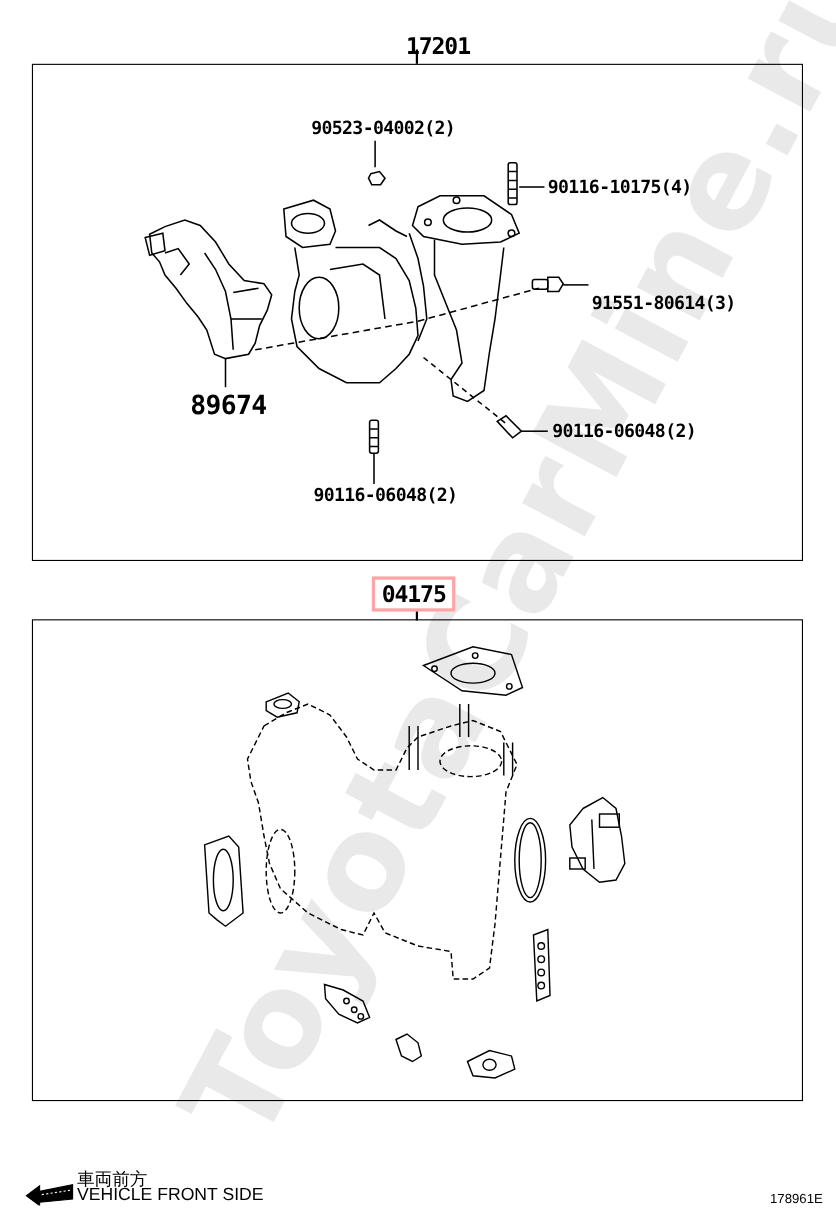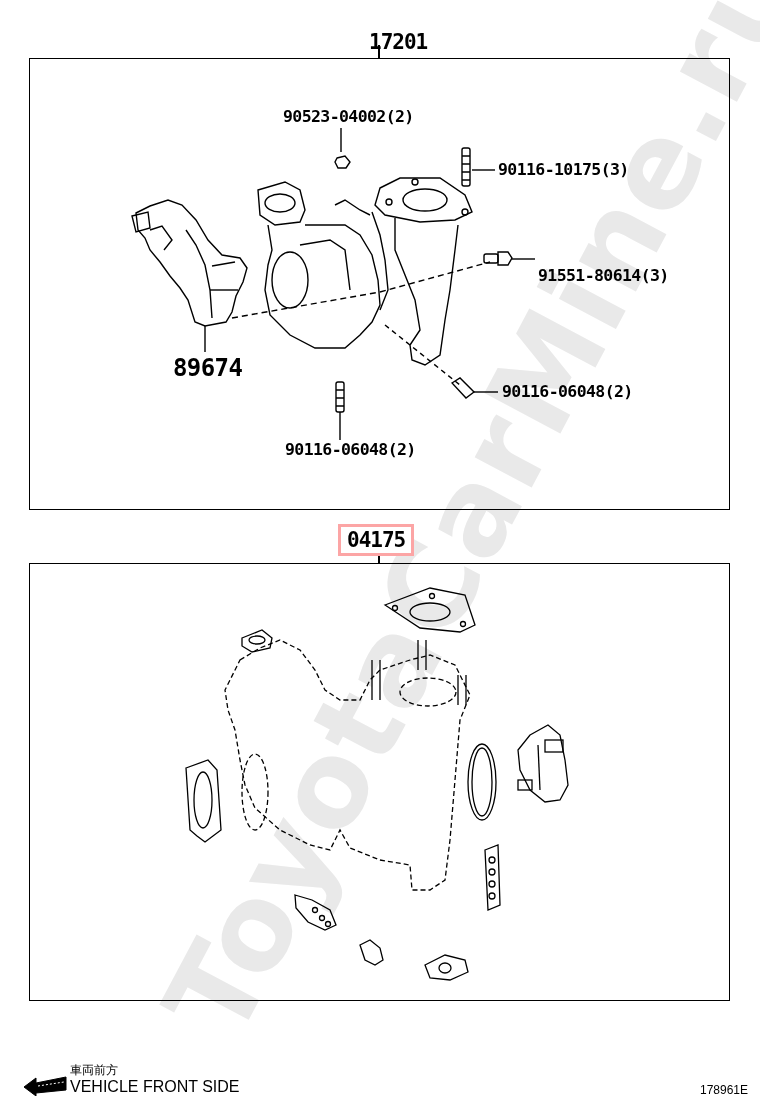--- a/index.html
+++ b/index.html
@@ -5,21 +5,21 @@
   html, body { margin:0; padding:0; background:#ffffff; }
   body { width:760px; height:1112px; position:relative; overflow:hidden; font-family:"DejaVu Sans Mono","Liberation Mono",monospace; color:#000; }
   .watermark { position:absolute; left:-40px; top:560px; width:900px; transform:rotate(-62deg); transform-origin:50% 50%;
     font-family:"DejaVu Sans","Liberation Sans",sans-serif; font-size:118px; font-weight:bold; color:#e9e9e9; white-space:nowrap; pointer-events:none; z-index:0; letter-spacing:2px; }
   .box { position:absolute; border:1.5px solid #000; background:transparent; z-index:1; }
   .group-title { position:absolute; font-family:"DejaVu Sans Mono","Liberation Mono",monospace; font-weight:bold; font-size:21px; letter-spacing:-1px; z-index:2; }
   .group-title.highlight { border:3px solid #fca5a5; padding:1px 6px; background:#fff; }
   .leader { position:absolute; background:#000; z-index:2; }
   .callout { position:absolute; font-family:"DejaVu Sans Mono","Liberation Mono",monospace; font-weight:bold; font-size:16.5px; letter-spacing:-0.6px; z-index:3; white-space:nowrap;text-align:center; }
   svg.drawing { position:absolute; z-index:2; overflow:visible; }
-  .footer-jp { position:absolute; left:70px; top:1062px; font-family:"DejaVu Sans","Liberation Sans",sans-serif; font-size:12px; z-index:3; }
+  .footer-jp { position:absolute; left:70px; top:1062px; font-family:"DejaVu Sans","Liberation Sans",sans-serif; font-size:16px; z-index:3; }
   .footer-en { position:absolute; left:70px; top:1078px; font-family:"Liberation Sans","DejaVu Sans",sans-serif; font-size:16px; z-index:3; }
   .fig-id { position:absolute; right:12px; top:1083px; font-family:"Liberation Sans","DejaVu Sans",sans-serif; font-size:12px; z-index:3; }
 </style>
 </head>
 <body>
 
 <div class="watermark">ToyotaCarMine.ru</div>
 
 <div class="group-title" style="left:349px; top:30px;margin-left:20px;">17201</div>
 <div class="leader" style="left:378px; top:45px; width:1.5px; height:13px;"></div>
@@ -84,21 +84,21 @@
 
   <path d="M341 128 L341 152"></path>
   <path d="M472 170 L495 170"></path>
   <path d="M512 259 L535 259"></path>
   <path d="M474 392 L498 392"></path>
   <path d="M205 326 L205 352"></path>
   <path d="M340 412 L340 440"></path>
 </svg>
 
 <div class="callout" style="left:283px; top:107px;">90523-04002(2)</div>
-<div class="callout" style="left:498px; top:160px;">90116-10175(3)</div>
+<div class="callout" style="left:498px; top:160px;">90116-10175(4)</div>
 <div class="callout" style="left:538px; top:266px;">91551-80614(3)</div>
 <div class="callout" style="left:173px; top:354px; font-size:24px;">89674</div>
 <div class="callout" style="left:502px; top:382px;">90116-06048(2)</div>
 <div class="callout" style="left:285px; top:440px;">90116-06048(2)</div>
 
 <div class="group-title highlight" style="left:338px; top:524px;">04175</div>
 <div class="leader" style="left:378px; top:556px; width:1.5px; height:8px;"></div>
 <div class="box" style="left:29px; top:563px; width:699px; height:436px;"></div>
 
 <svg class="drawing" style="left:0; top:560px;" width="760" height="450" fill="none" stroke="#000" stroke-width="1.3">

